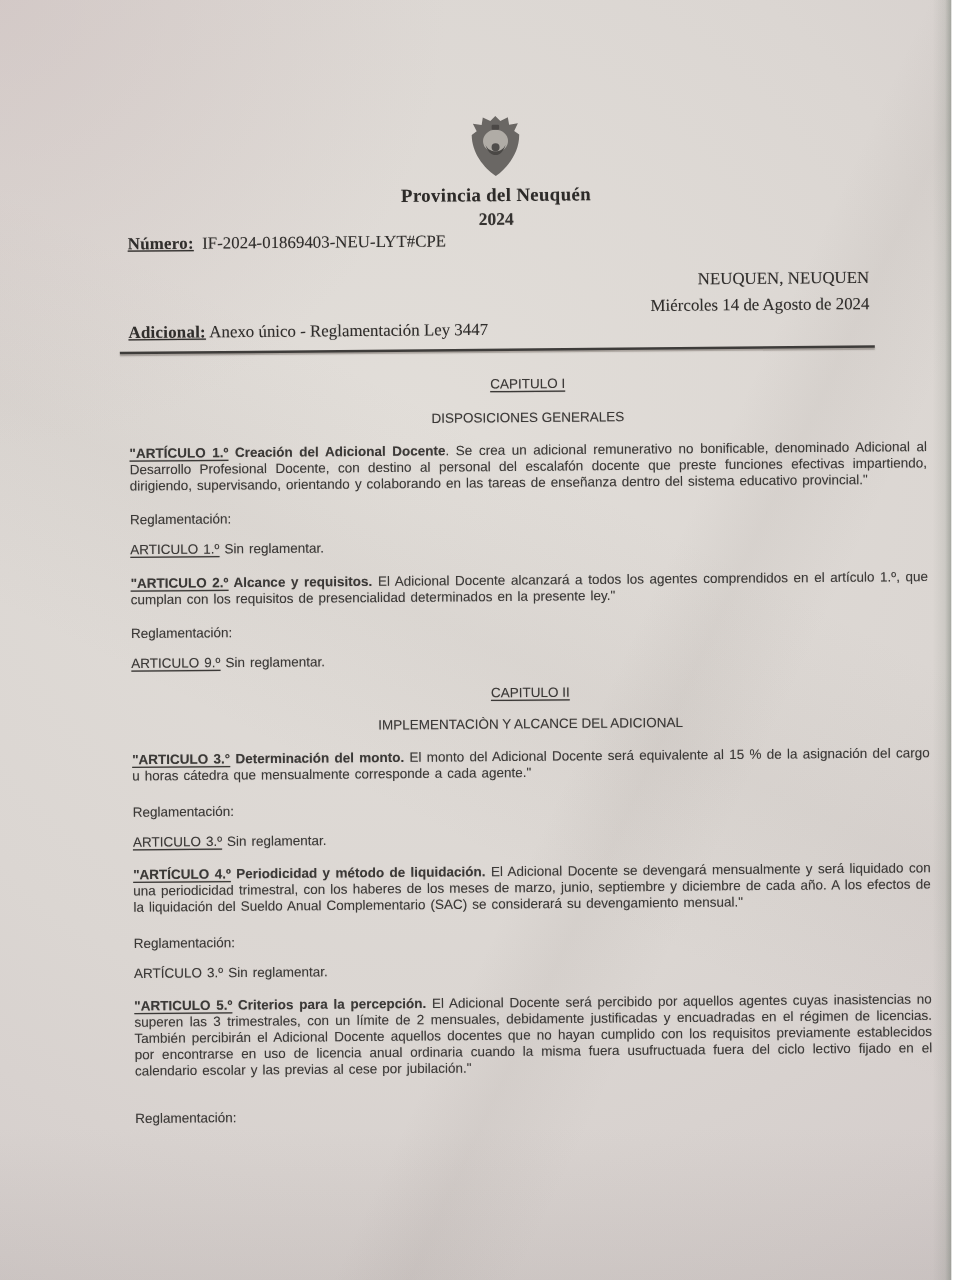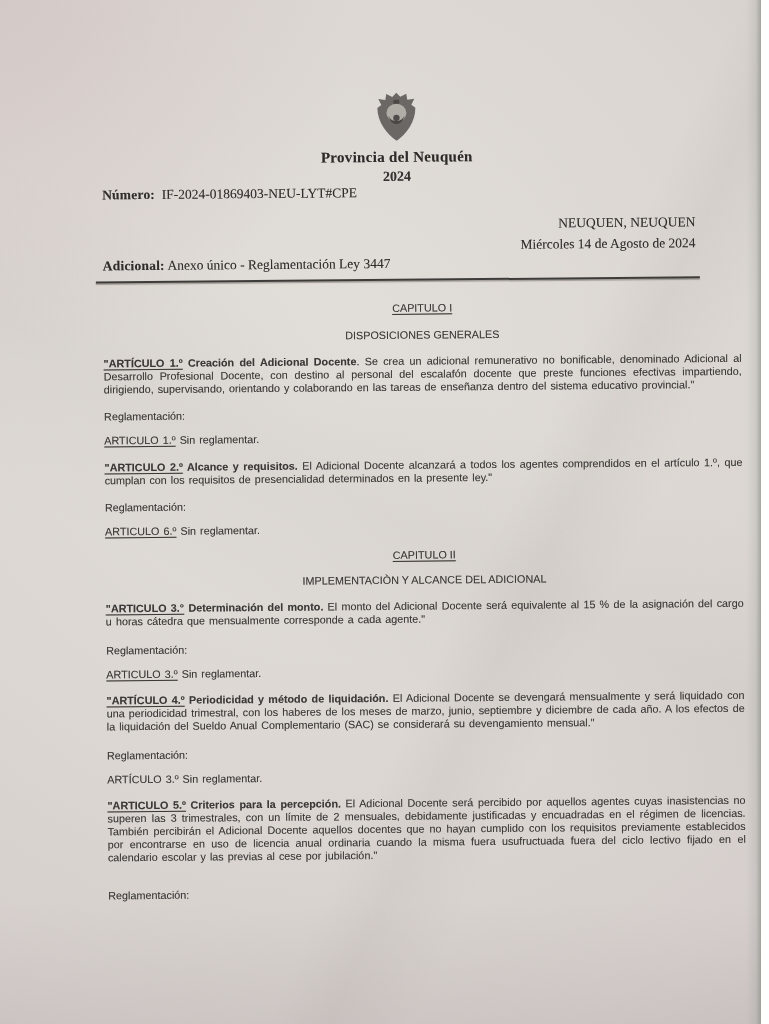--- a/index.html
+++ b/index.html
@@ -26,21 +26,21 @@
   .doc-header{text-align:center;transform:translateX(-24px);}
   .emblem{width:40px;height:50px;margin:0 auto;opacity:.93;}
   .emblem svg{display:block;width:40px;height:50px;}
   .org{margin:7px 0 0 0;font-family:"Liberation Serif",serif;font-weight:bold;
        font-size:15px;color:#2d2b29;letter-spacing:.3px;}
   .year{margin:3px 0 0 0;font-family:"Liberation Serif",serif;font-weight:bold;
        font-size:14px;color:#353331;}
   .meta{font-family:"Liberation Serif",serif;font-size:13.5px;color:#302e2c;}
   .meta p{margin:0;}
   .number-line{margin-top:25px;}
-  .label{font-weight:bold;letter-spacing:.2px;}
+  .label{font-weight:bold;letter-spacing:.2px;text-decoration:underline;}
   .place-block{margin-top:13px;margin-right:45px;text-align:right;line-height:21px;}
   .ref-line{margin-top:17px;}
   .rule{margin-top:7px;margin-left:-7px;width:604px;height:2px;background:#3e3c3a;
         box-shadow:0 1.5px 1px rgba(90,82,76,0.45);}
 
   
   .doc-main{font-size:10.8px;line-height:13px;color:#3b3937;}
   .doc-main p{margin:0;}
   .heading{text-align:center;}
   .para{text-align:justify;text-align-last:left;-moz-text-align-last:left;word-spacing:1px;}
@@ -89,21 +89,21 @@
         <p class="heading mt14">DISPOSICIONES GENERALES</p>
 
         <p class="para mt13"><span class="art-lead">"ARTÍCULO 1.º</span><span class="art-bold"> Creación del Adicional Docente</span><span>. Se crea un adicional remunerativo no bonificable, denominado Adicional al Desarrollo Profesional Docente, con destino al personal del escalafón docente que preste funciones efectivas impartiendo, dirigiendo, supervisando, orientando y colaborando en las tareas de enseñanza dentro del sistema educativo provincial."</span></p>
 
         <p class="para mt14">Reglamentación:</p>
         <p class="para mt11"><span class="u">ARTICULO 1.º</span><span> Sin reglamentar.</span></p>
 
         <p class="para mt14"><span class="art-lead">"ARTICULO 2.º</span><span class="art-bold"> Alcance y requisitos.</span><span> El Adicional Docente alcanzará a todos los agentes comprendidos en el artículo 1.º, que cumplan con los requisitos de presencialidad determinados en la presente ley."</span></p>
 
         <p class="para mt14">Reglamentación:</p>
-        <p class="para mt11"><span class="u">ARTICULO 6.º</span><span> Sin reglamentar.</span></p>
+        <p class="para mt11"><span class="u">ARTICULO 9.º</span><span> Sin reglamentar.</span></p>
 
         <p class="heading u mt13">CAPITULO II</p>
         <p class="heading mt12">IMPLEMENTACIÒN Y ALCANCE DEL ADICIONAL</p>
 
         <p class="para mt13"><span class="art-lead">"ARTICULO 3.°</span><span class="art-bold"> Determinación del monto.</span><span> El monto del Adicional Docente será equivalente al 15 % de la asignación del cargo u horas cátedra que mensualmente corresponde a cada agente."</span></p>
 
         <p class="para mt16">Reglamentación:</p>
         <p class="para mt11"><span class="u">ARTICULO 3.º</span><span> Sin reglamentar.</span></p>
 
         <p class="para mt13"><span class="art-lead">"ARTÍCULO 4.º</span><span class="art-bold"> Periodicidad y método de liquidación.</span><span> El Adicional Docente se devengará mensualmente y será liquidado con una periodicidad trimestral, con los haberes de los meses de marzo, junio, septiembre y diciembre de cada año. A los efectos de la liquidación del Sueldo Anual Complementario (SAC) se considerará su devengamiento mensual."</span></p>

